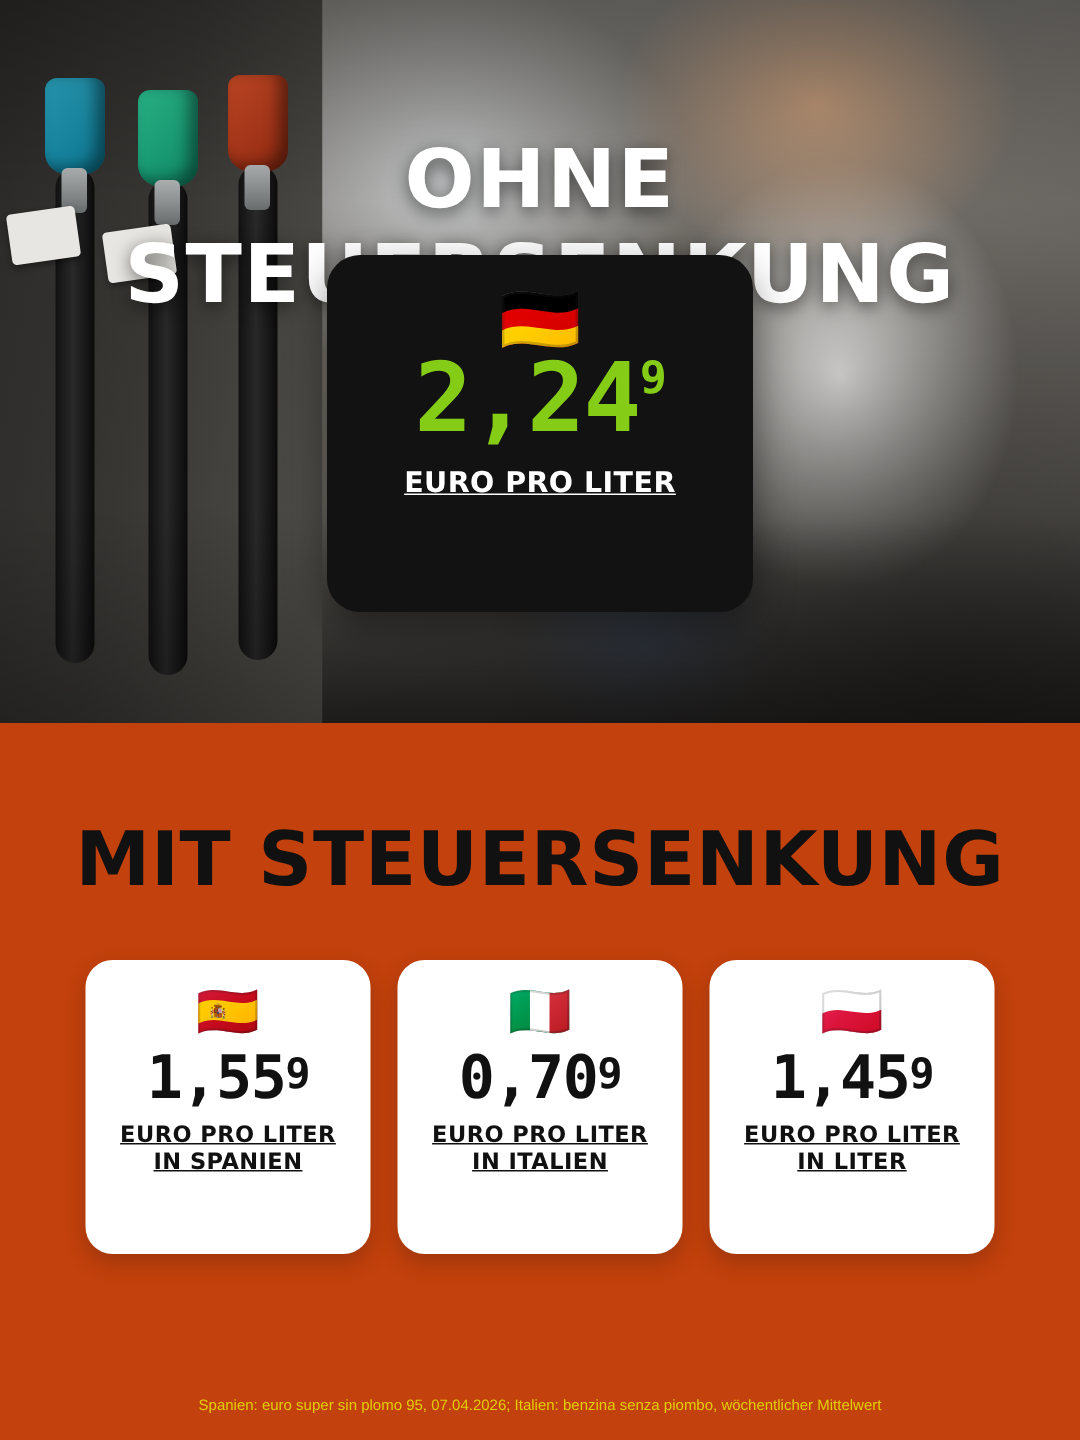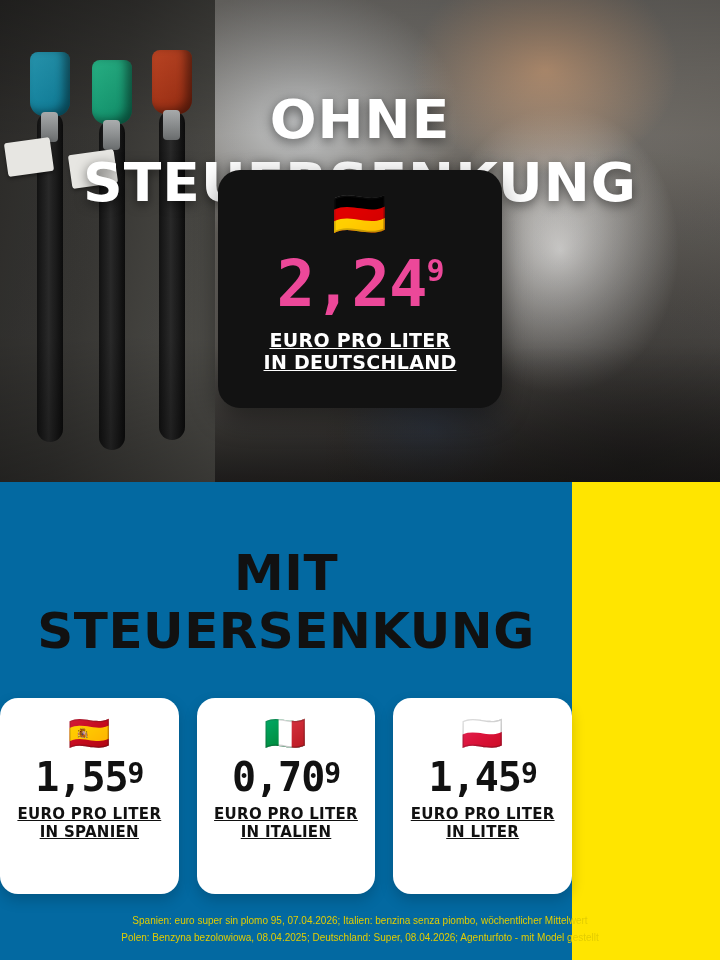--- a/index.html
+++ b/index.html
@@ -107,41 +107,41 @@
   .flag { font-size: 44px; line-height: 1; }
   .flag.small { font-size: 34px; }
   .price {
     font-family: "DejaVu Sans Mono", monospace;
     font-weight: bold;
     letter-spacing: -1px;
     display: flex; align-items: flex-start;
   }
   .price .big { font-size: 40px; line-height: 0.95; }
   .price .sup { font-size: 28px; line-height: 1; margin-top: 2px; }
-  .card-black .price { color: #ec4899; margin-top: 18px; }
+  .card-black .price { color: #84cc16; }
   .card-black .price .big { font-size: 64px; }
   .card-black .price .sup { font-size: 30px; }
   .sub {
     margin-top: 14px;
     text-align: center;
     font-family: "DejaVu Sans", sans-serif;
     font-weight: bold;
     font-size: 19px;
     line-height: 1.18;
     letter-spacing: .3px;
     text-decoration: underline;
   }
   .card-black .sub { color: #fff; }
 
   
   .yellow {
     position: absolute;
     top: 482px; left: 0;
-    width: 572px; height: 478px;
-    background: #0369a1;
+    width: 720px; height: 478px;
+    background: #c2410c;
   }
   .headline-bottom {
     margin-top: 62px;
     text-align: center;
     color: #111;
     font-family: "DejaVu Sans", sans-serif;
     font-weight: bold;
     font-size: 50px;
     letter-spacing: 0.5px;
   }
@@ -199,21 +199,20 @@
     <div class="headline-top">OHNE STEUERSENKUNG</div>
 
     <div class="card-black">
       <div class="flag">🇩🇪</div>
       <div class="price">
         <span class="big">2,24</span>
         <span class="sup">9</span>
       </div>
       <div class="sub">
         <div>EURO PRO LITER</div>
-        <div>IN DEUTSCHLAND</div>
       </div>
     </div>
   </div>
 
   <div class="yellow">
     <div class="headline-bottom">MIT STEUERSENKUNG</div>
 
     <div class="cards">
 
       <div class="card-white">
@@ -249,17 +248,16 @@
         <div class="sub">
           <div>EURO PRO LITER</div>
           <div>IN LITER</div>
         </div>
       </div>
 
     </div>
 
     <div class="footnote">
       <div>Spanien: euro super sin plomo 95, 07.04.2026; Italien: benzina senza piombo, wöchentlicher Mittelwert</div>
-      <div>Polen: Benzyna bezolowiowa, 08.04.2025; Deutschland: Super, 08.04.2026; Agenturfoto - mit Model gestellt</div>
     </div>
   </div>
 
 </div>
 
 </body></html>

